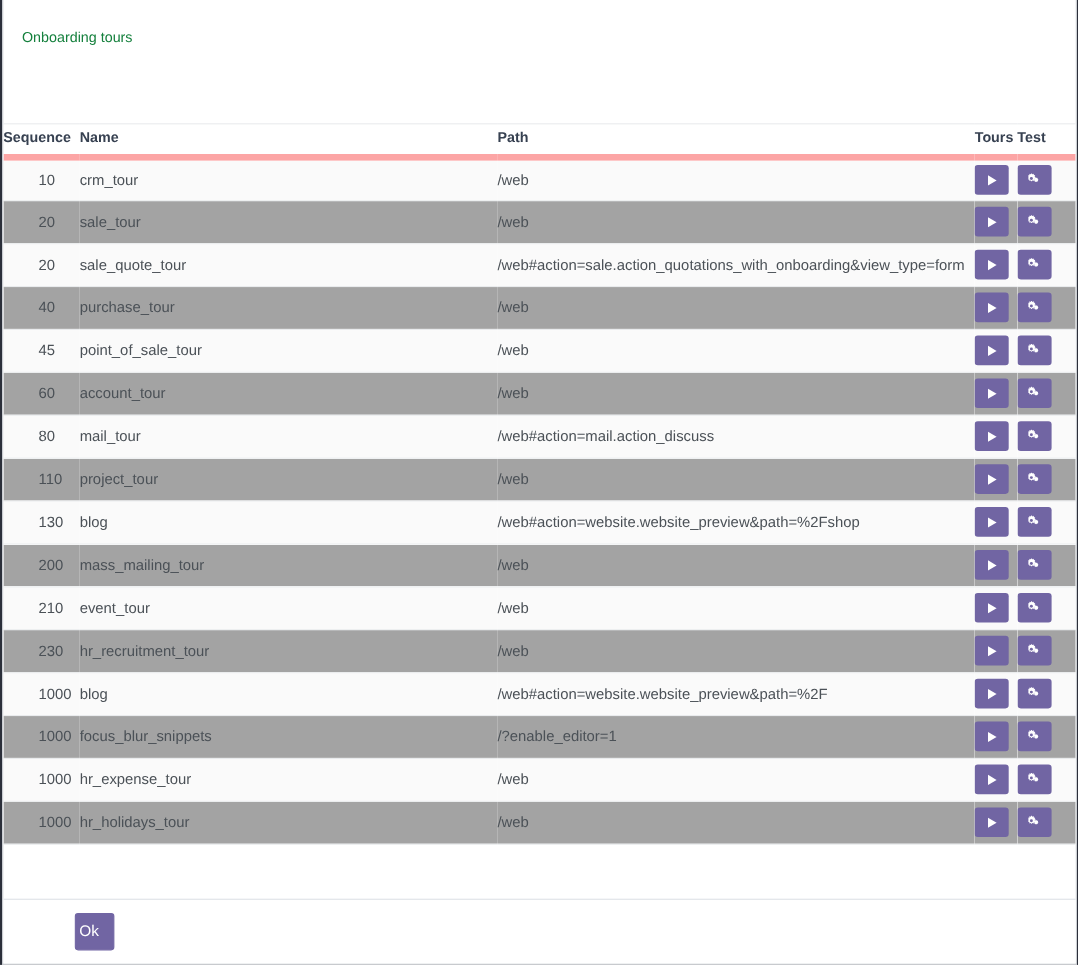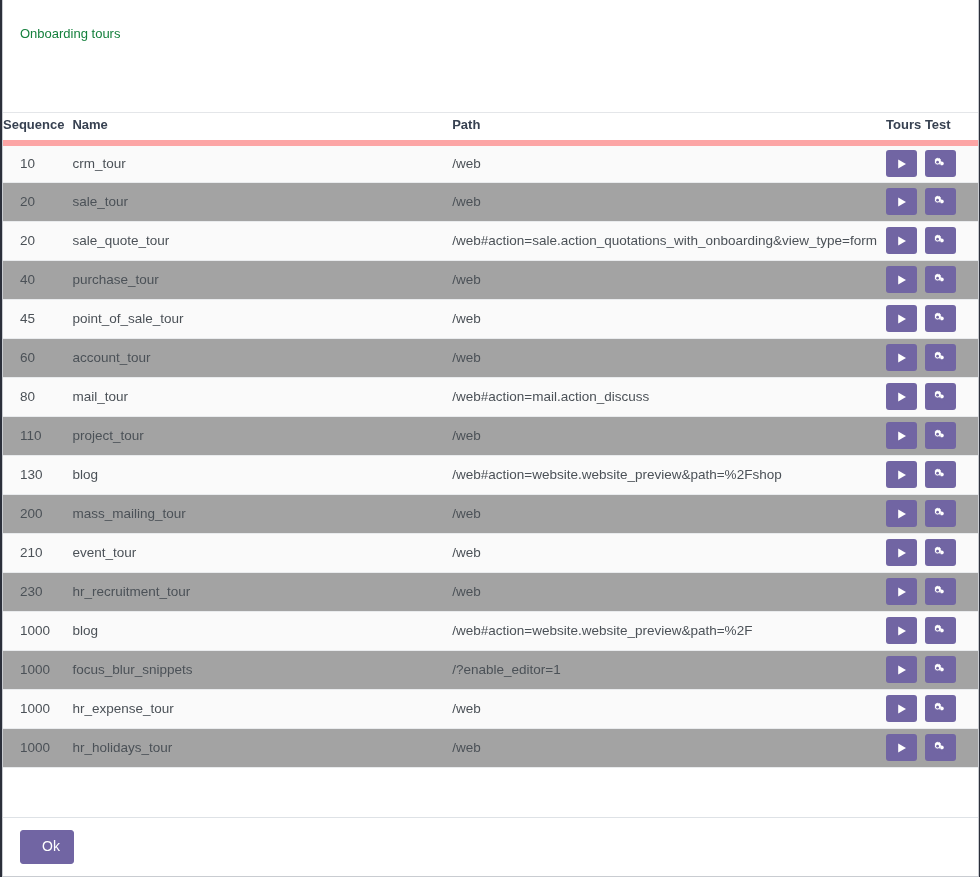--- a/index.html
+++ b/index.html
@@ -116,21 +116,21 @@
     color: #4b5157;
     border-bottom: 1px solid #e9ebed;
     height: 39px;
     vertical-align: middle;
     white-space: nowrap;
     overflow: hidden;
   }
   table.tours tbody tr.odd td { background: #fafafa; }
   table.tours tbody tr.even td { background: #a3a3a3; }
 
-  td.c-seq { padding-left: 17px; }
+  td.c-seq { padding-left: 32px; }
   td.c-name { padding-left: 0; }
   td.c-path { padding-left: 0; margin-top: 36px; }
   td.c-act { padding: 0; text-align: left; }
 
   .btn-action {
     width: 31px;
     height: 27px;
     border: none;
     border-radius: 3px;
     background: #7165a3;
@@ -156,23 +156,24 @@
     padding-left: 17px;
     background: #fff;
   }
   .ok-btn {
     background: #7165a3;
     color: #ffffff;
     border: 1px solid #7165a3;
     border-radius: 3px;
     font-size: 14px;
     font-family: "Liberation Sans", sans-serif;
-    padding: 6px 13px 7px 21px;
+    padding: 6px 13px 7px 3px;
     cursor: pointer;
     line-height: 1.3;
+    margin-left: 48px;
   }
 </style>
 </head>
 <body>
 
 <div class="dialog">
 
 
   <div class="dlg-body">
 

